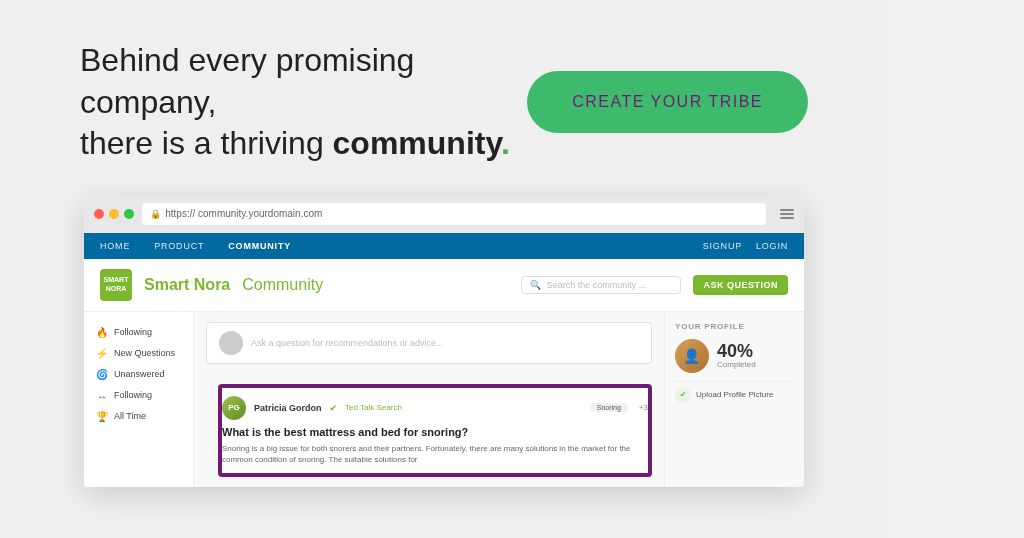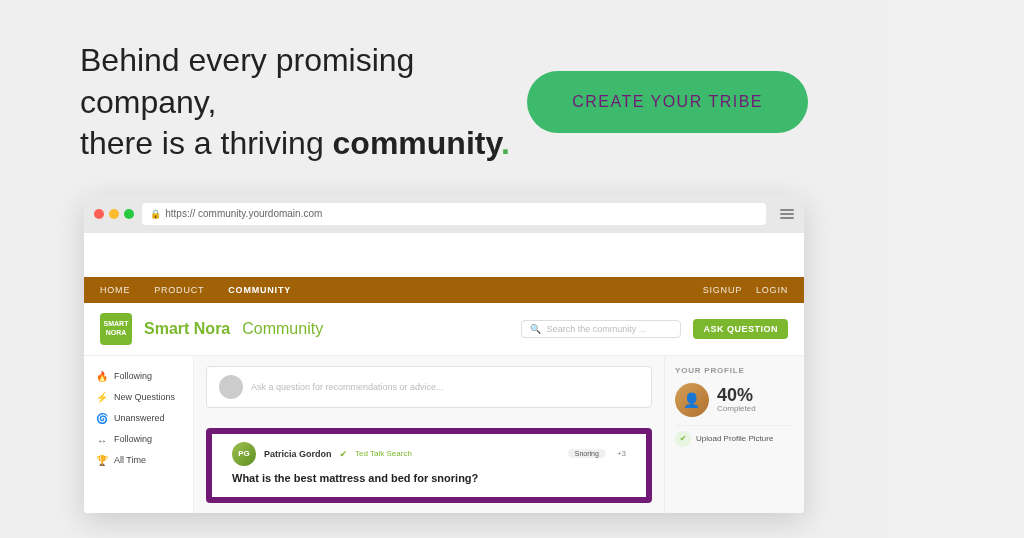--- a/index.html
+++ b/index.html
@@ -130,26 +130,25 @@
 
     .menu-line {
       width: 14px;
       height: 2px;
       background: #888;
       border-radius: 1px;
     }
 
     
     .site-navbar {
-      background: #a16207;
+      background: #0369a1;
       display: flex;
       align-items: center;
       padding: 0 16px;
       height: 26px;
-      margin-top: 44px;
     }
 
     .nav-items {
       display: flex;
       align-items: center;
       gap: 24px;
       flex: 1;
     }
 
     .nav-item {
@@ -304,23 +303,24 @@
       flex-shrink: 0;
     }
 
     .ask-placeholder {
       font-size: 9px;
       color: #bbb;
     }
 
     .question-card {
       background: #fff;
-      border: 6px solid #701a75;
+      border: 4px solid #701a75;
       border-radius: 4px;
-      padding: 8px 20px;
+      padding: 8px 0;
+      margin-left: 12px;
     }
 
     .question-meta {
       display: flex;
       align-items: center;
       gap: 8px;
       margin-bottom: 5px;
     }
 
     .author-avatar {
@@ -557,20 +557,21 @@
         <div class="question-card">
           <div class="question-meta">
             <div class="author-avatar">PG</div>
             <span class="author-name">Patricia Gordon</span>
             <span class="verified-icon">✔</span>
             <span class="author-badge">Ted Talk Search</span>
             <span class="tag-pill">Snoring</span>
             <span class="tag-more">+3</span>
           </div>
           <div class="question-title">What is the best mattress and bed for snoring?</div>
+          <div class="question-body">Snoring is a big issue for both snorers and their partners. Fortunately, there are many solutions in the market for the common condition of snoring. The suitable solutions for</div>
         </div>
       </div>
 
       <div class="content-right">
         <div class="profile-section-title">YOUR PROFILE</div>
         <div class="profile-row">
           <div class="profile-avatar">👤</div>
           <div class="profile-completion">
             <span class="completion-percent">40%</span>
             <span class="completion-label">Completed</span>

